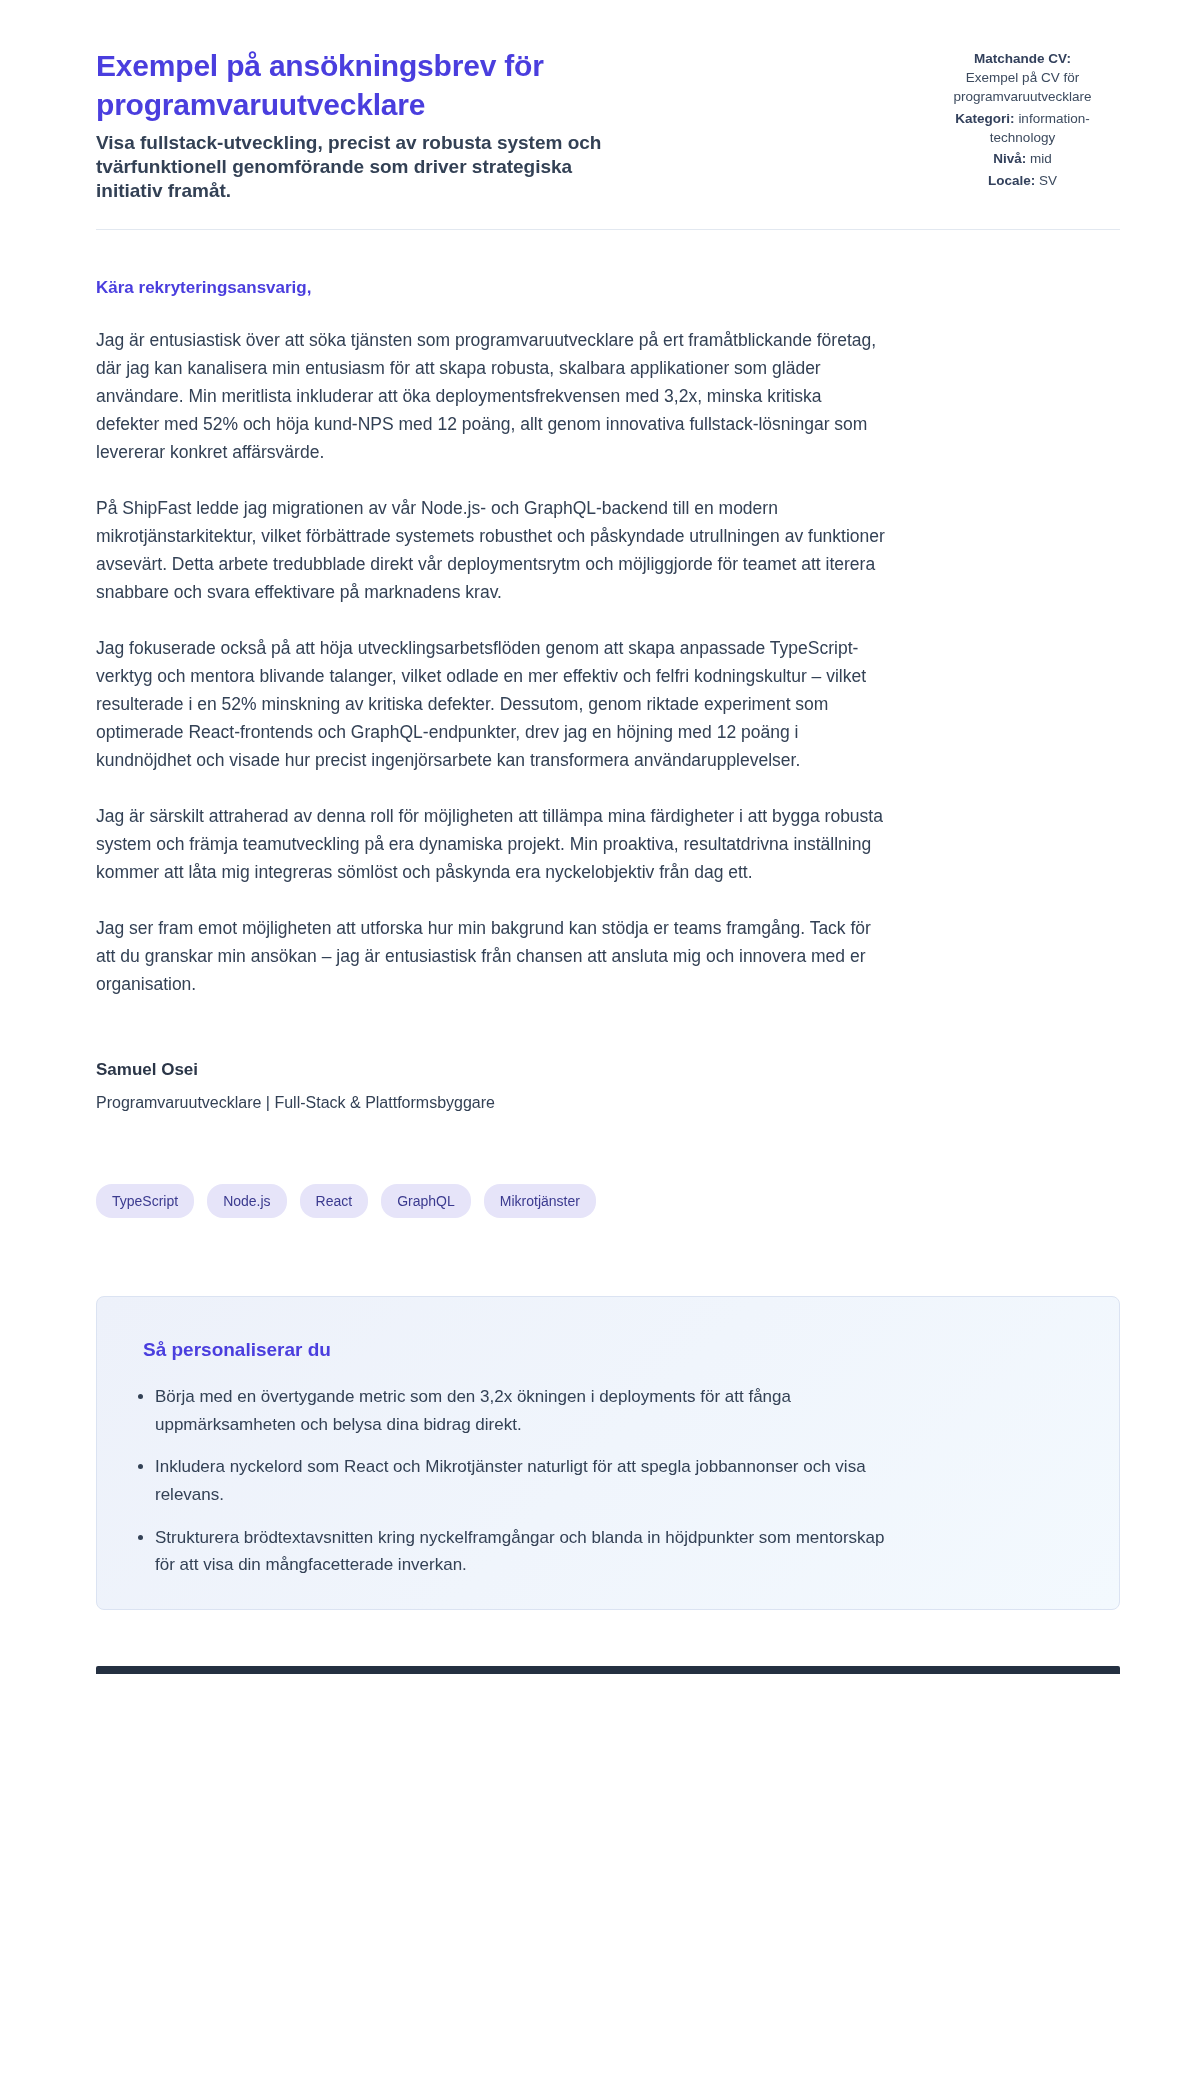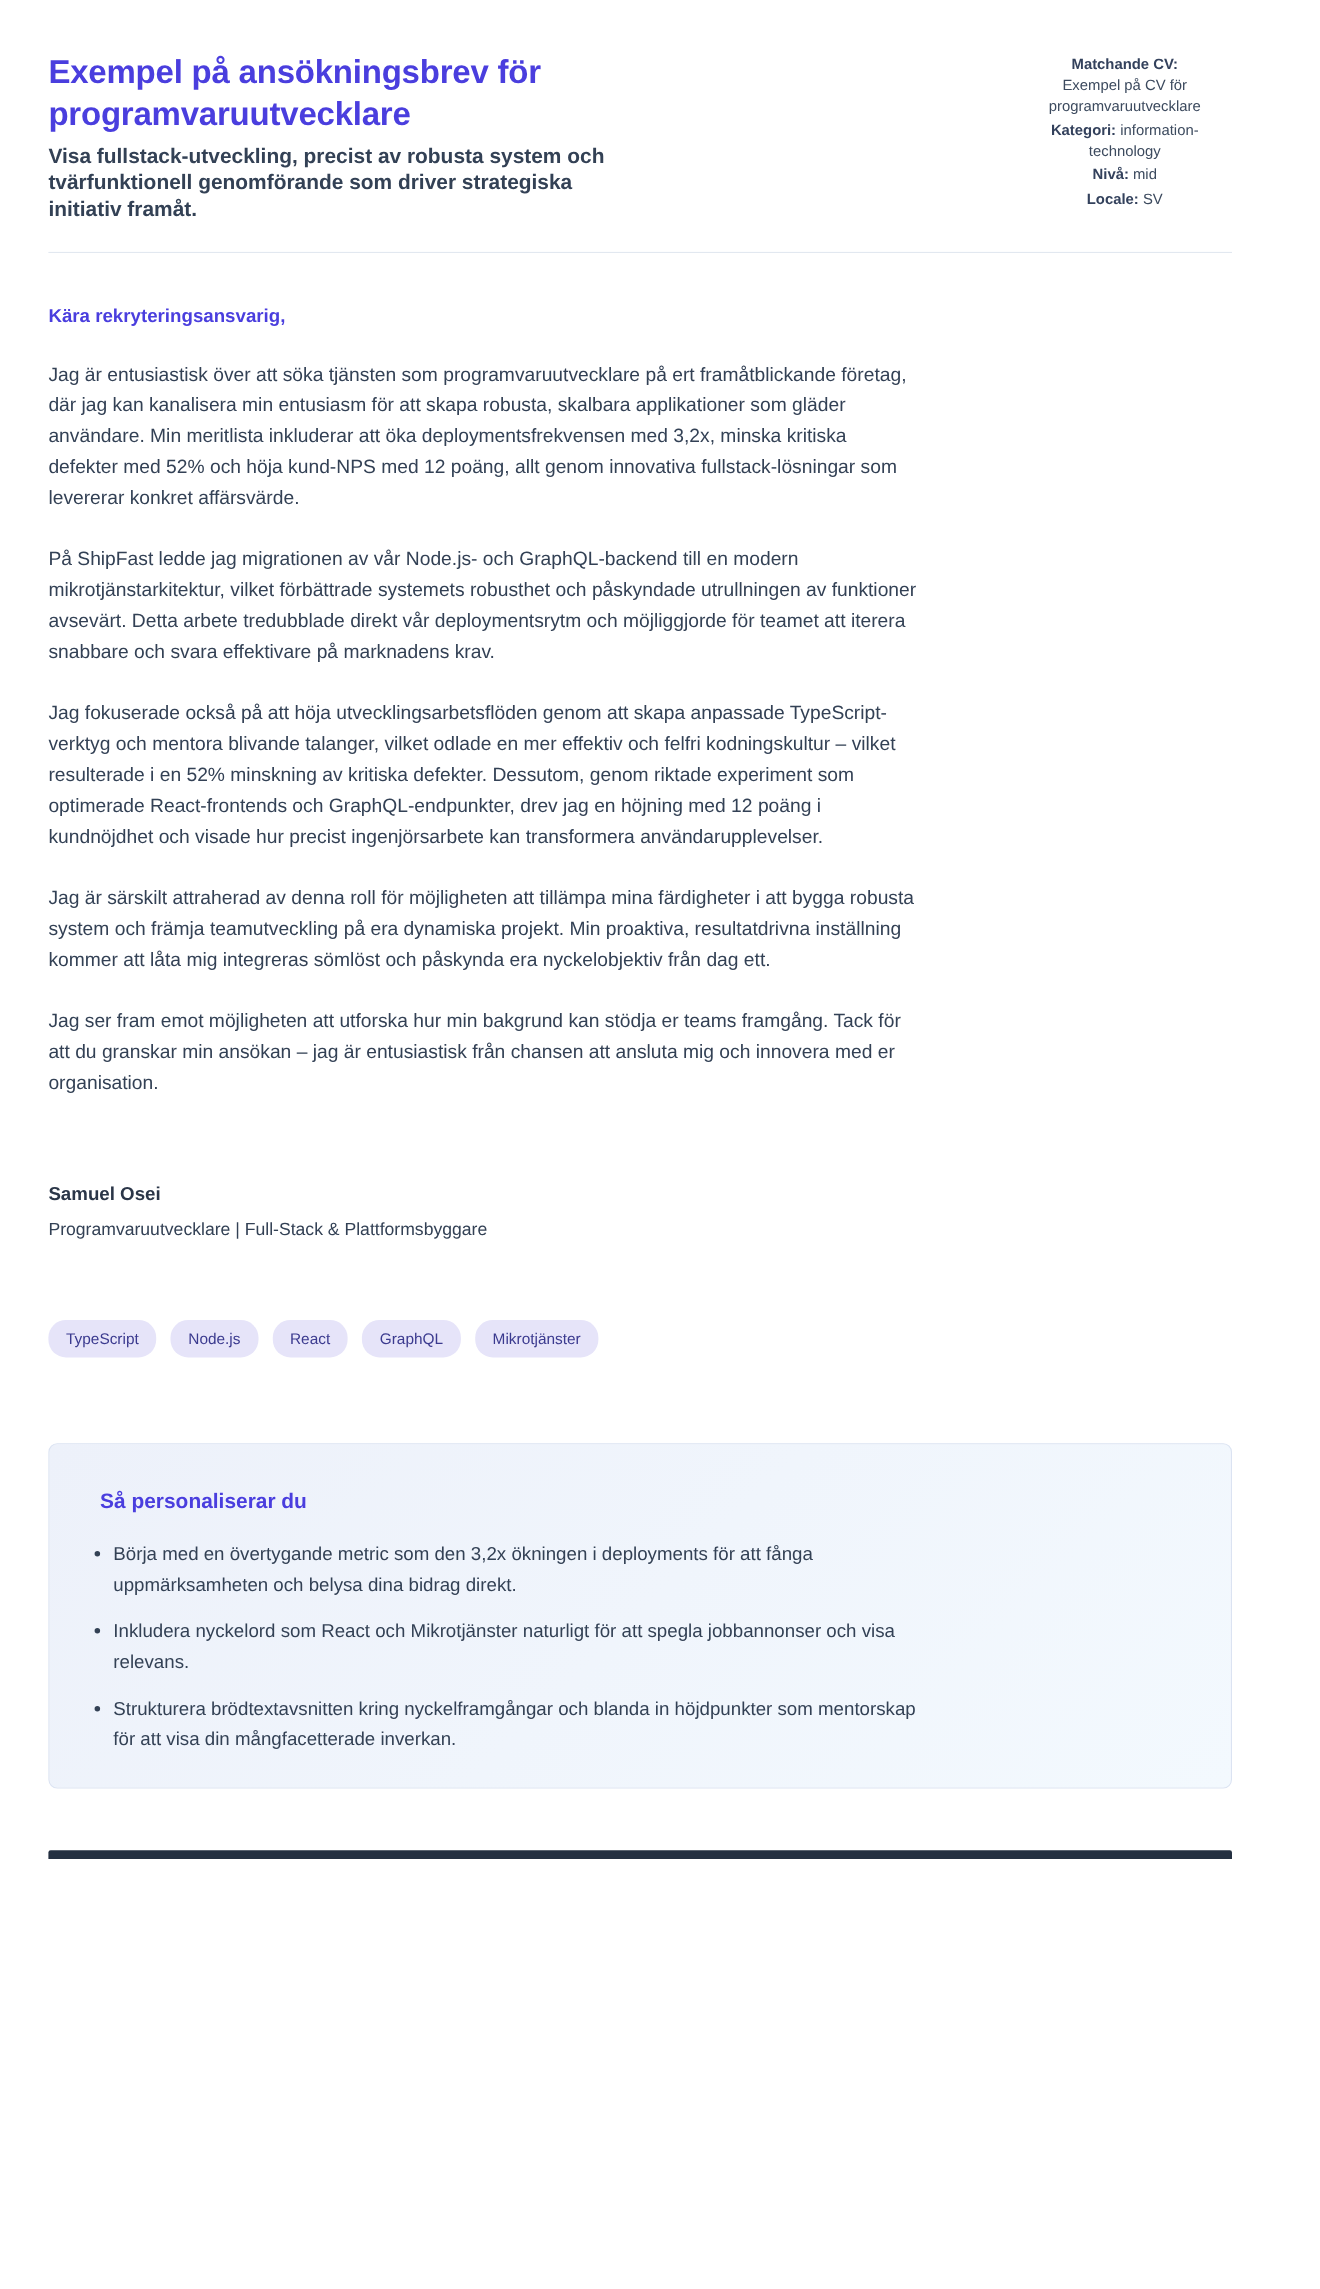--- a/index.html
+++ b/index.html
@@ -18,21 +18,21 @@
   body{
     width:1200px;
     min-height:2081px;
     font-family:"Liberation Sans",sans-serif;
     color:var(--body-text);
     -webkit-font-smoothing:antialiased;
   }
   .page{
     width:1200px;
     min-height:2081px;
-    padding:46px 80px 0 44px;
+    padding:46px 80px 0 96px;
   }
   
   .header{
     display:flex;
     justify-content:space-between;
     align-items:flex-start;
   }
   .header-left{max-width:610px;}
   .doc-title{
     margin:0;
@@ -76,21 +76,21 @@
     font-weight:700;
     color:var(--accent);
   }
   .letter p.body-par{
     margin:28px 0 0 0;
     font-size:17.5px;
     line-height:1.6;
     color:var(--body-text);
     max-width:790px;
   }
-  .signature{margin-top:78px;}
+  .signature{margin-top:62px;}
   .signature-name{
     margin:0;
     font-size:17px;
     font-weight:700;
     color:#2b3648;
   }
   .signature-role{
     margin:14px 0 0 0;
     font-size:16px;
     color:var(--body-text);

